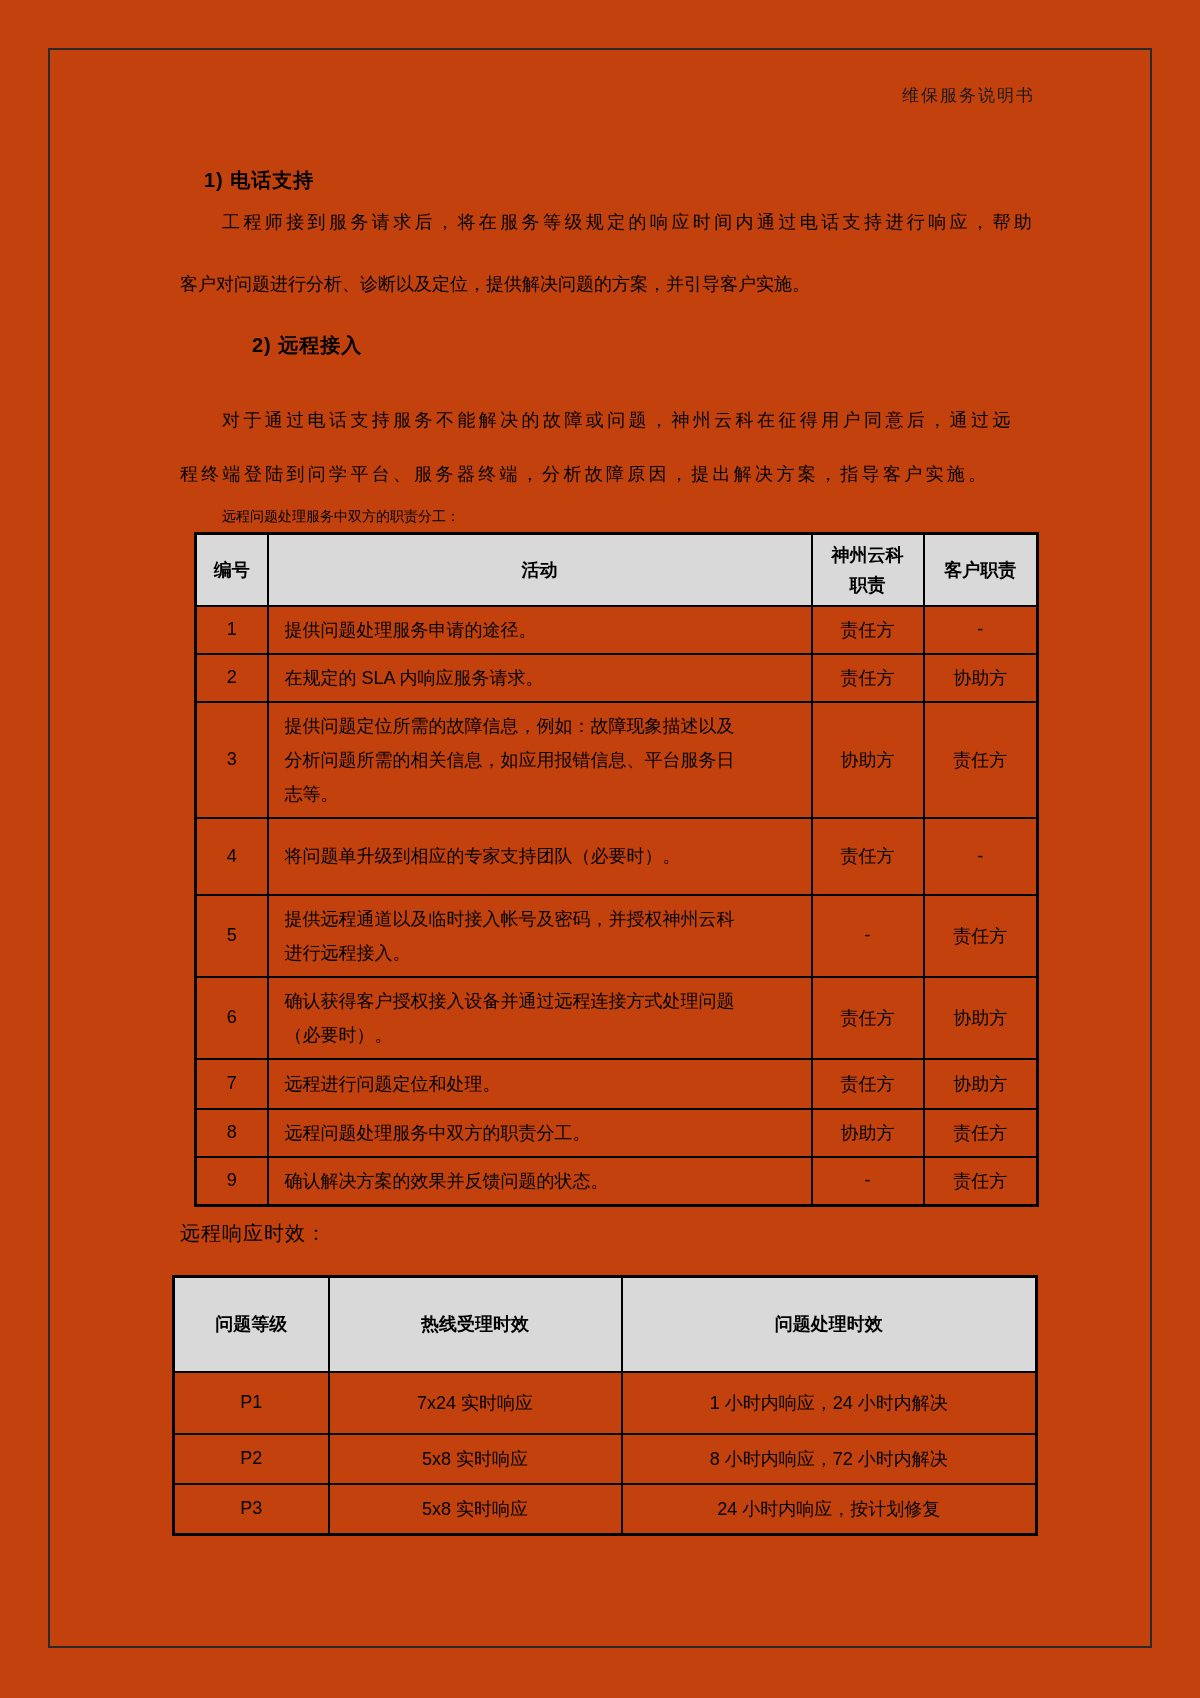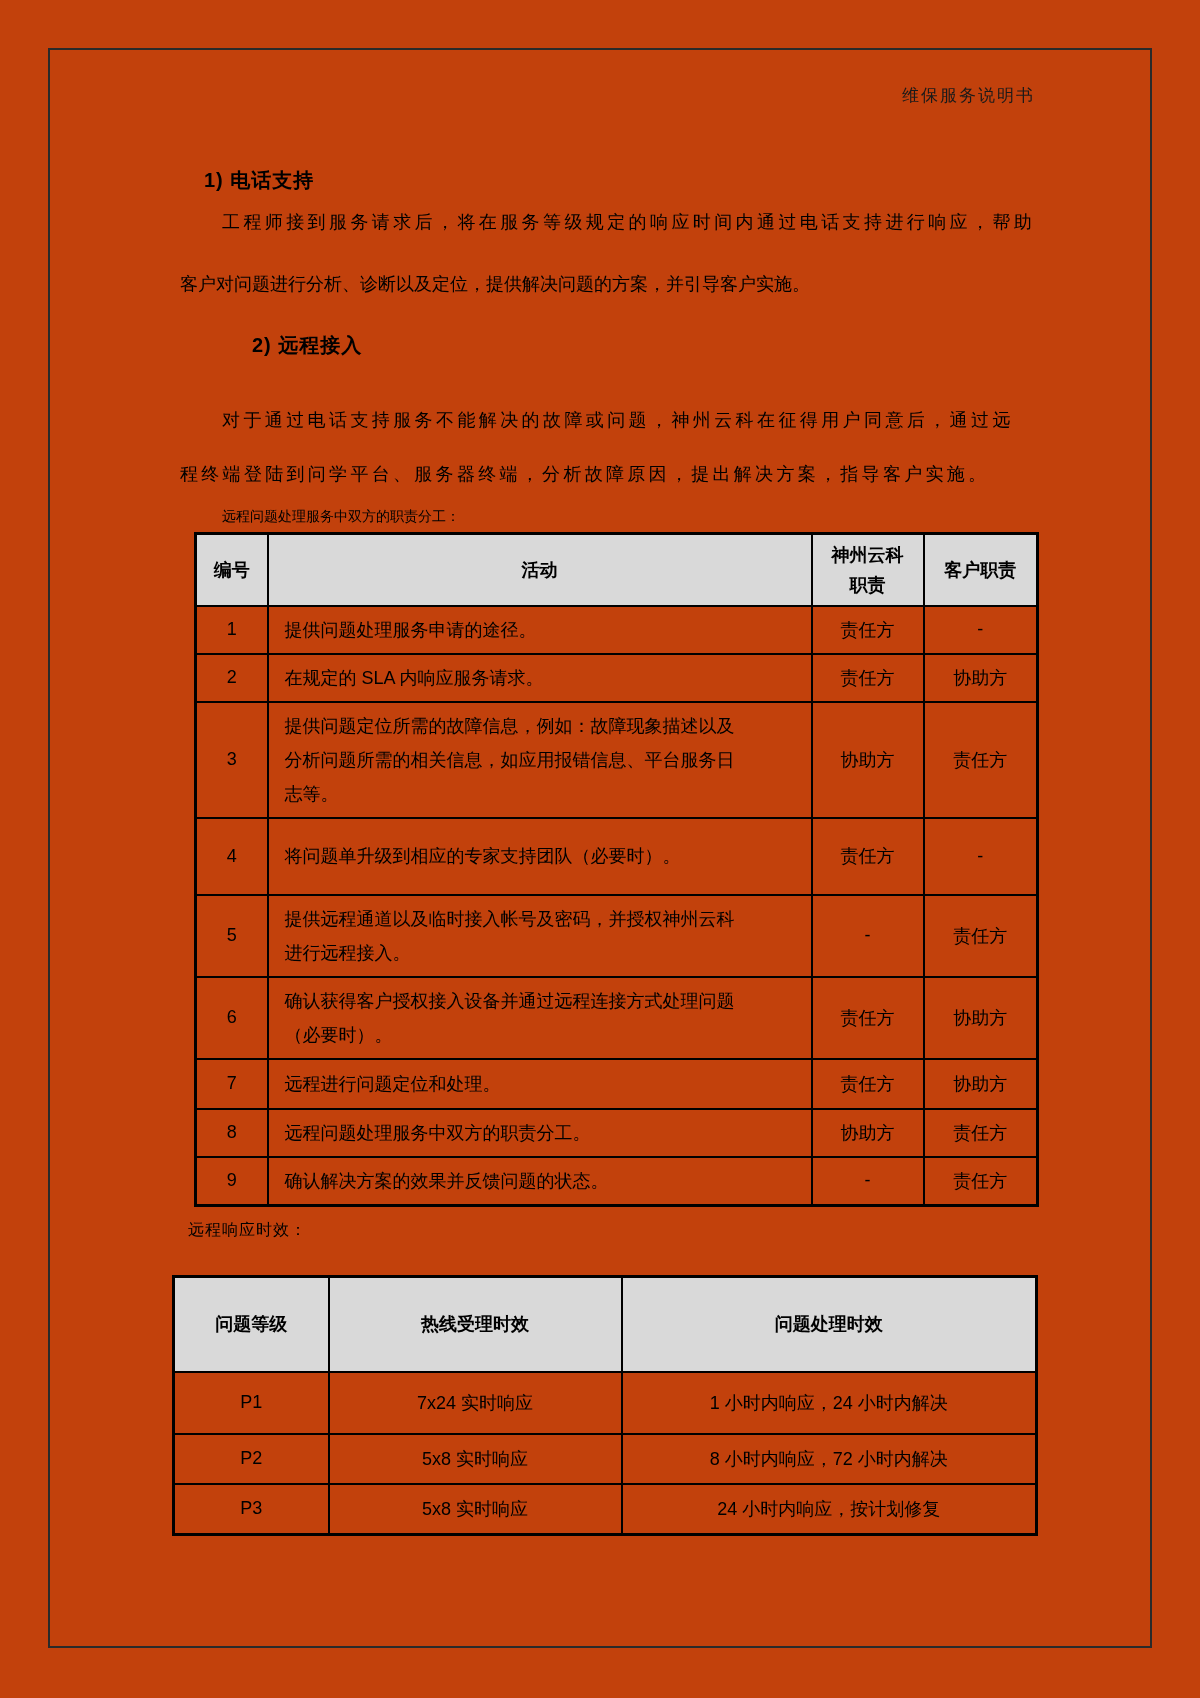--- a/index.html
+++ b/index.html
@@ -15,21 +15,21 @@
     position:absolute; top:84px; right:165px;
     font-family:"Liberation Serif", serif; font-size:17px; letter-spacing:2px; color:#1a1a1a;
   }
   .sec-heading {
     position:absolute; font-size:20px; font-weight:bold; letter-spacing:1px; white-space:nowrap;
   }
   .para-line { position:absolute; font-size:18px; white-space:nowrap; }
   .stretch { letter-spacing:3.4px; }
   .stretch-mid { letter-spacing:3.3px;text-align:right; }
   .table-intro { position:absolute; left:222px; top:508px; font-size:14px; white-space:nowrap; }
-  .sla-heading { position:absolute; left:188px; top:1220px; font-size:16px; letter-spacing:1px; white-space:nowrap;font-family:Liberation Mono, monospace; }
+  .sla-heading { position:absolute; left:180px; top:1220px; font-size:20px; letter-spacing:1px; white-space:nowrap;font-family:Liberation Mono, monospace; }
 
   table.doc-table {
     position:absolute; border-collapse:collapse; table-layout:fixed;
     font-size:18px; border:3px solid #000;
   }
   .doc-table th, .doc-table td { border:2px solid #000; vertical-align:middle; padding:0; }
   .doc-table th {
     background:#d9d9d9; font-weight:bold; text-align:center;
     white-space:pre-line; line-height:30px;
   }

